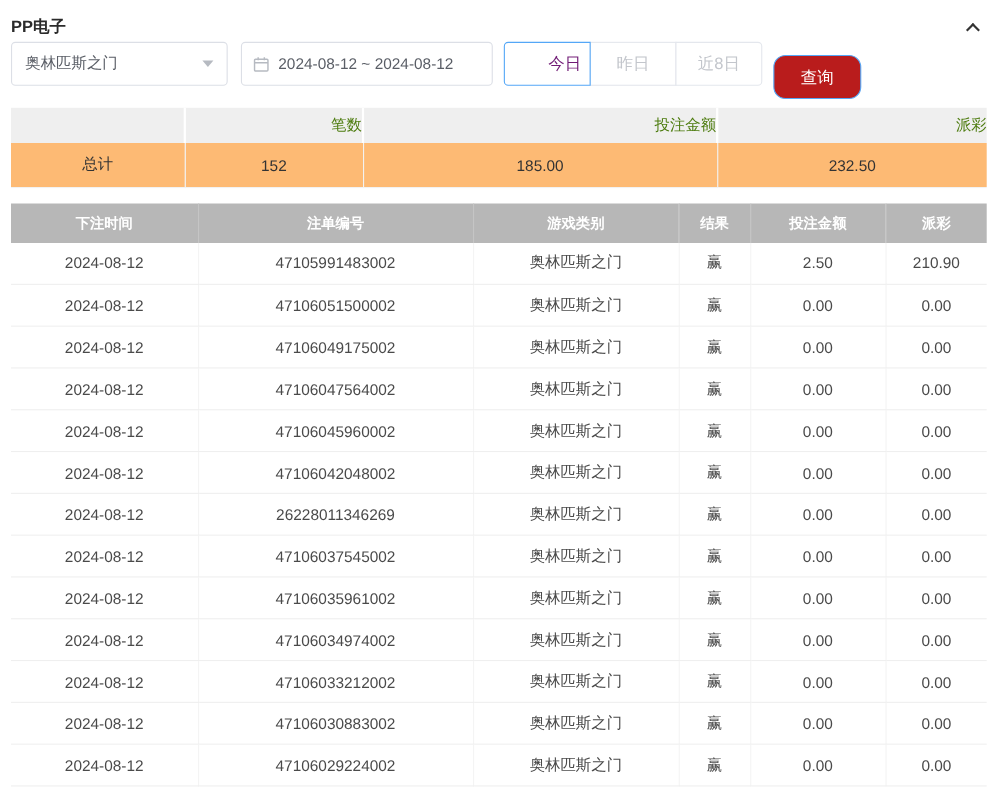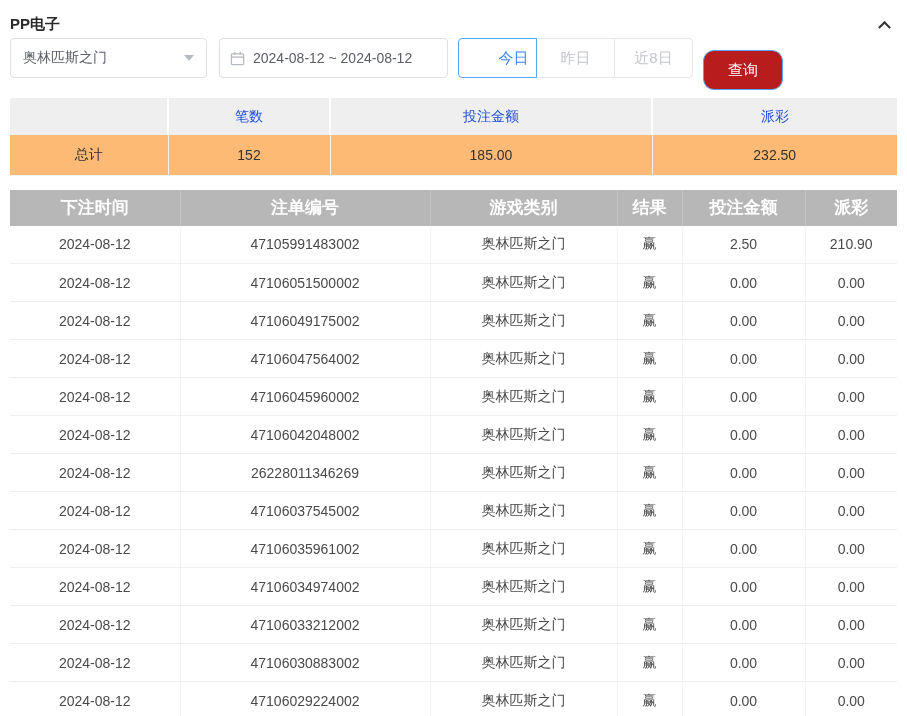--- a/index.html
+++ b/index.html
@@ -16,34 +16,34 @@
   
   .filters { display: flex; align-items: center; height: 40px; margin-bottom: 20px; }
   .select-box { width: 197px; height: 40px; border: 1px solid #dcdfe6; border-radius: 4px; display: flex; align-items: center; justify-content: space-between; padding: 0 12px; font-size: 14px; color: #5a5e66; cursor: pointer; margin-right: 12px; background: #fff; }
   .caret-down { width: 0; height: 0; border-left: 5px solid transparent; border-right: 5px solid transparent; border-top: 6px solid #b6bac1; }
   .date-box { width: 229px; height: 40px; border: 1px solid #dcdfe6; border-radius: 4px; display: flex; align-items: center; padding: 0 10px; font-size: 14px; color: #5a5e66; margin-right: 10px; cursor: pointer; background: #fff; }
   .date-box svg { margin-right: 8px; flex: none; }
   .quick-group { display: flex; margin-right: 10px; }
   .quick-group button { width: 79px; height: 40px; background: #fff; border: 1px solid #e4e7ed; color: #c3c6cc; font-size: 15px; cursor: pointer; margin-left: -1px; font-family: inherit; }
   .quick-group button:first-child { margin-left: 0; border-radius: 4px 0 0 4px; }
   .quick-group button:last-child { border-radius: 0 4px 4px 0; }
-  .quick-group button.active { border-color: #54a7f7; color: #3b82f6; position: relative; z-index: 1; padding-left: 32px; }
+  .quick-group button.active { border-color: #54a7f7; color: #701a75; position: relative; z-index: 1; padding-left: 32px; }
   .search-btn { width: 80px; height: 40px; background: #b91c1c; border: 1px solid #54a7f7; border-radius: 11px; color: #fff; font-size: 15px; cursor: pointer; font-family: inherit; margin-top: 24px; }
 
   
   table { border-collapse: collapse; width: 100%; table-layout: fixed; }
   .summary { margin-bottom: 14px; font-size: 14px; }
-  .summary th { background: #efefef; height: 37px; font-weight: normal; color: #1d4ed8; border-right: 2px solid #fff; text-align: center; }
+  .summary th { background: #efefef; height: 32px; font-weight: normal; color: #4d7c0f; border-right: 2px solid #fff; text-align: right; }
   .summary th:last-child { border-right: none; }
   .summary td { height: 40px; text-align: center; color: #333; border-right: 1px solid #f2f2f2; border-bottom: 1px solid #f2f2f2; background: #fdba74; }
   .summary td:last-child { border-right: none; }
 
   
   .bet-table { font-size: 14px; }
-  .bet-table th { background: #b7b7b7; color: #fff; height: 36px; font-weight: bold; font-size: 17px; text-align: center; border-right: 1px solid #c5c5c5; }
+  .bet-table th { background: #b7b7b7; color: #fff; height: 36px; font-weight: bold; font-size: 13px; text-align: center; border-right: 1px solid #c5c5c5; }
   .bet-table th:last-child { border-right: none; }
   .bet-table td { height: 38px; text-align: center; color: #4a4a4a; background: #fff; border-bottom: 1px solid #efefef; border-right: 1px solid #f4f4f4; }
   .bet-table td:last-child { border-right: none; }
 </style>
 </head>
 <body>
 
 <div class="page">
 
   <div class="panel-header">

